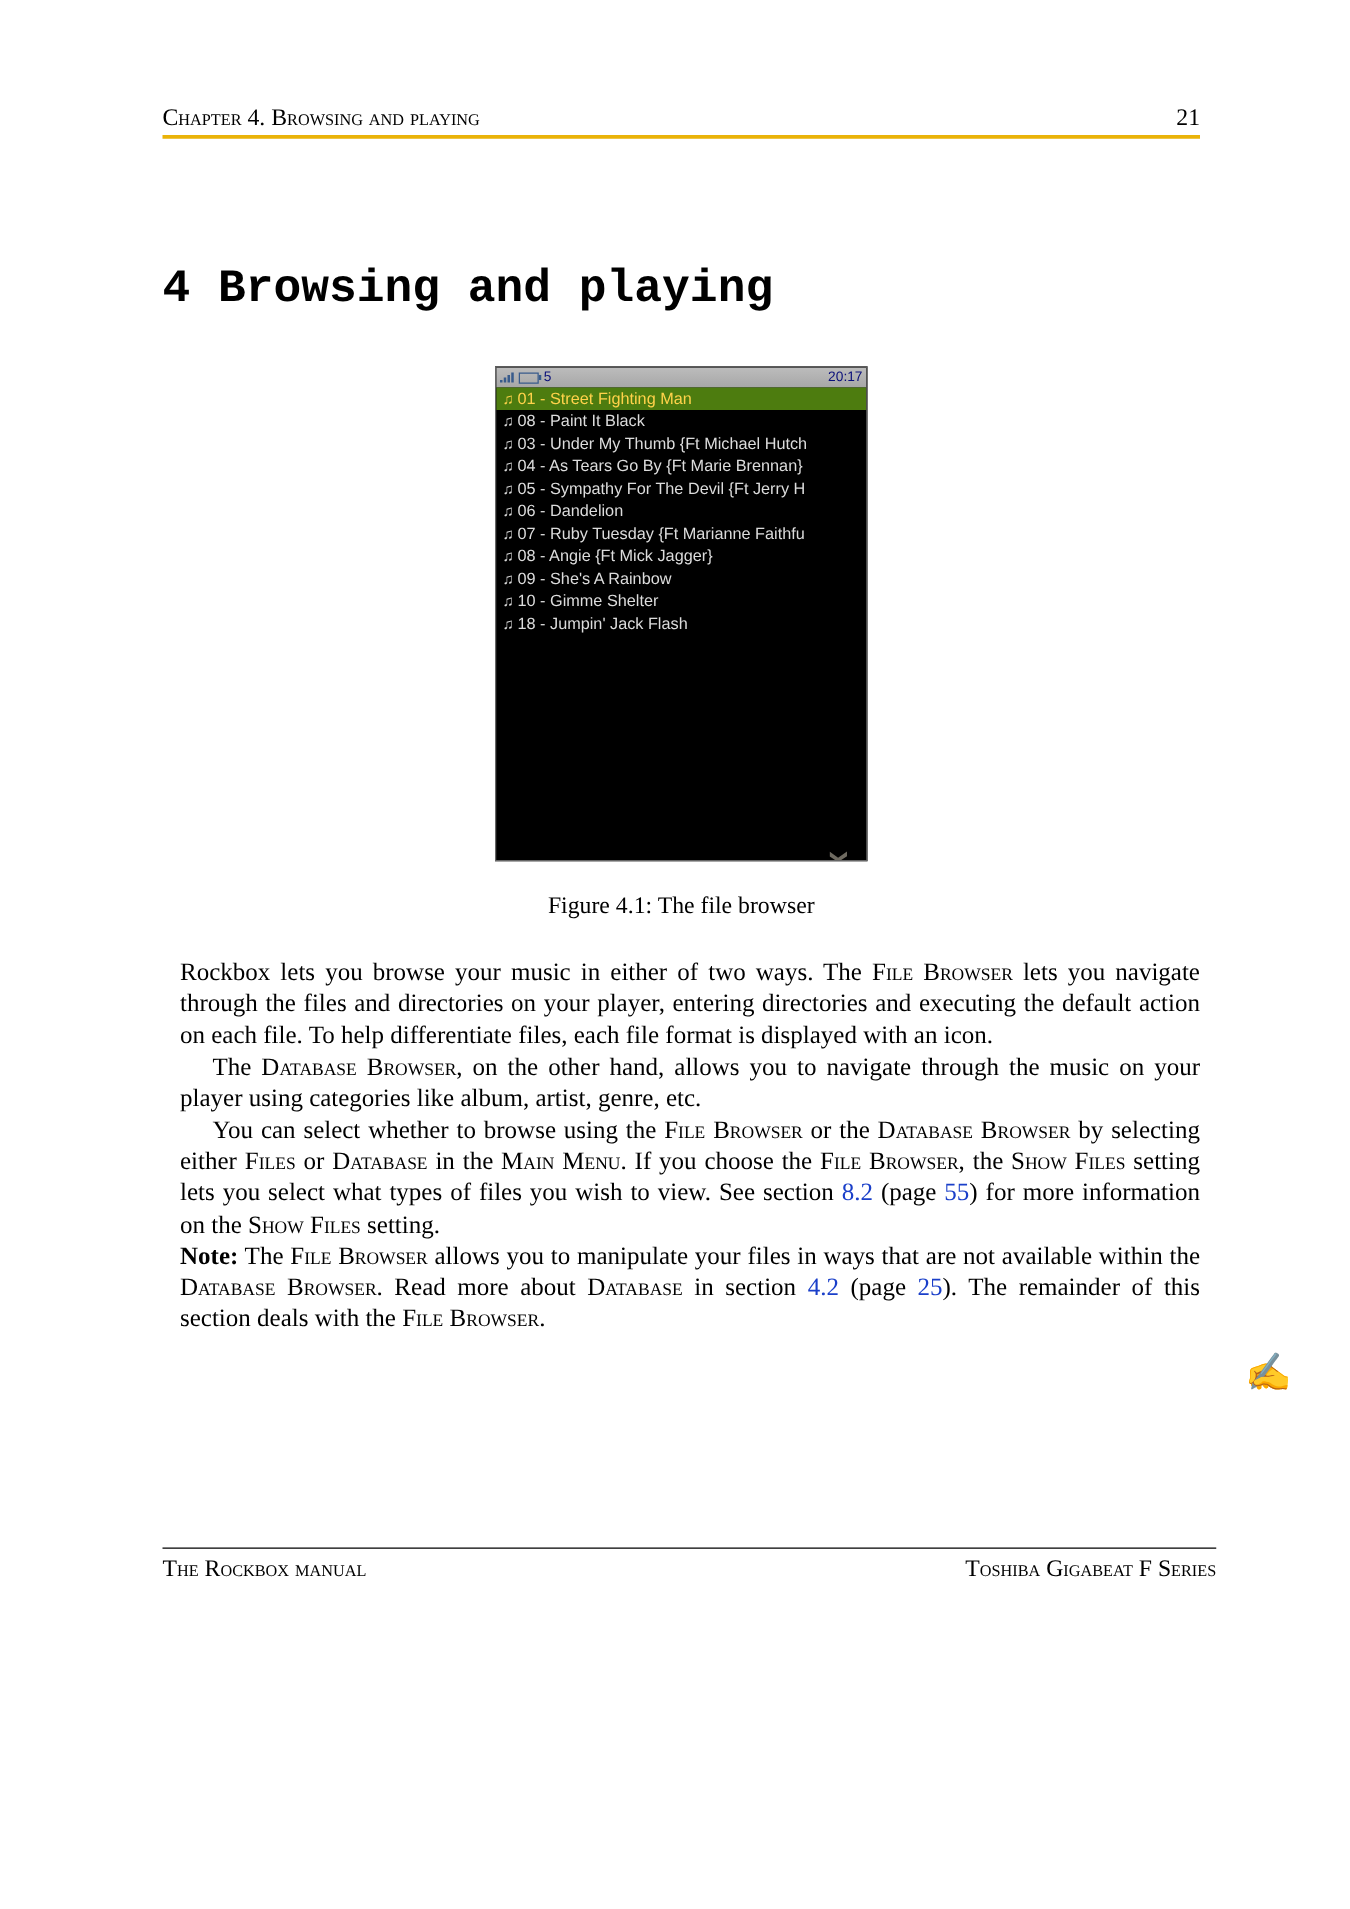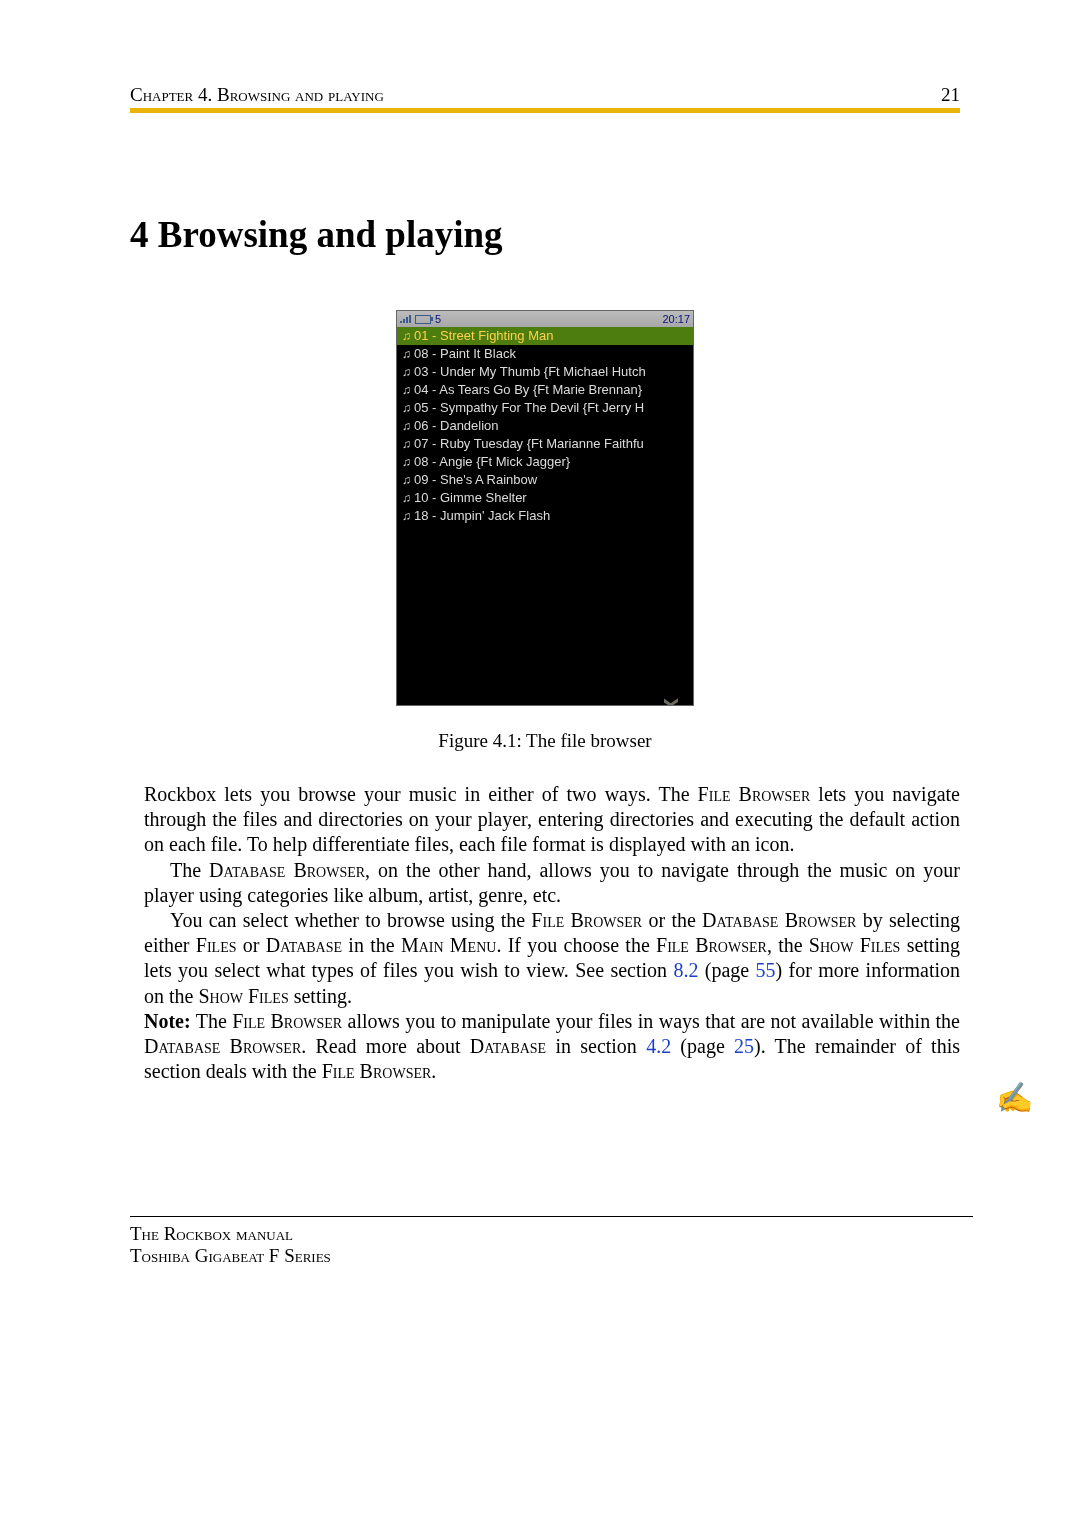--- a/index.html
+++ b/index.html
@@ -13,29 +13,29 @@
     height: 1527px;
     position: relative;
     box-sizing: border-box;
     padding: 84px 120px 0 130px;
   }
   .running-head {
     display: flex;
     justify-content: space-between;
     font-variant: small-caps;
     font-size: 19px;
-    border-bottom: 5px solid #eab308;
+    border-bottom: 3px solid #eab308;
     padding-bottom: 2px;
     margin-bottom: 100px;
   }
   .chap-title {
-    font-family: Liberation Serif, serif;
+    font-family: Liberation Mono, monospace;
     font-weight: bold;
     font-size: 37px;
-    margin-bottom: 54px;
+    margin-bottom: 40px;
   }
   .sec-title {
     font-family: Helvetica, Arial, sans-serif;
     font-weight: bold;
     font-size: 24px;
     margin-bottom: 28px;
   }
   .figwrap {
     text-align: center;
     margin: 0 auto 30px auto;
@@ -122,21 +122,20 @@
   .footer {
     position:absolute;
     left:130px; right:107px;
     bottom:260px;
     border-top:1px solid #000;
     padding-top:6px;
     display:flex;
     justify-content:space-between;
     font-variant: small-caps;
     font-size:19px;
-    flex-direction:column;
   }
 </style>
 </head>
 <body>
 
 <div class="page">
 
   <div class="running-head">
     <span>Chapter 4.  Browsing and playing</span>
     <span>21</span>

